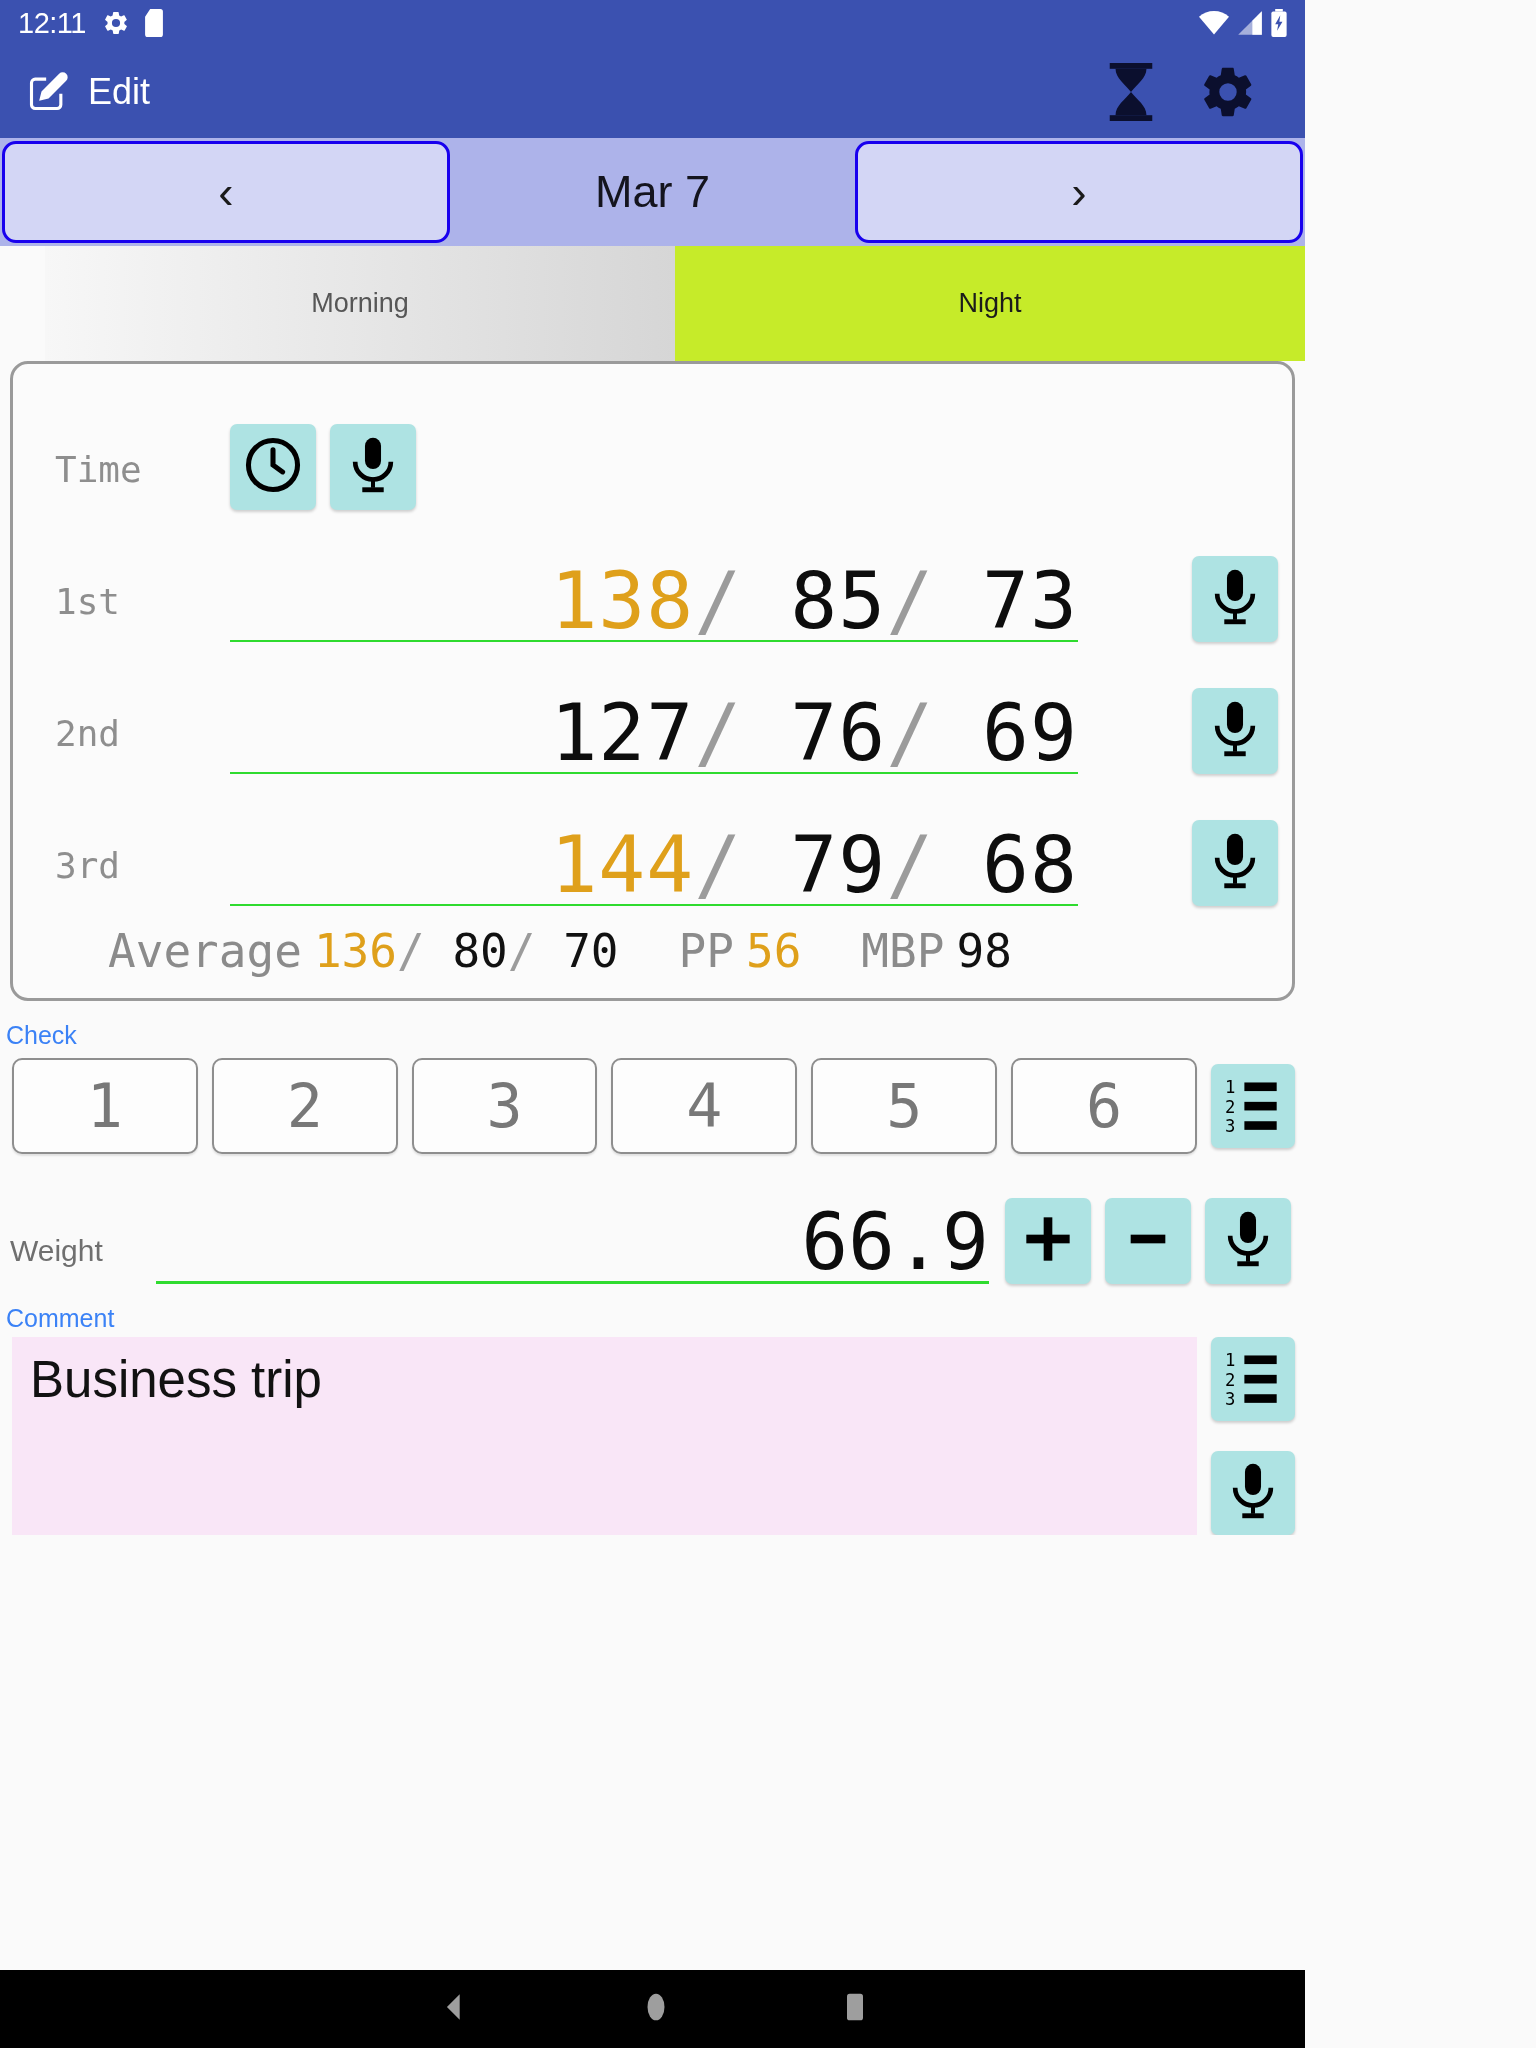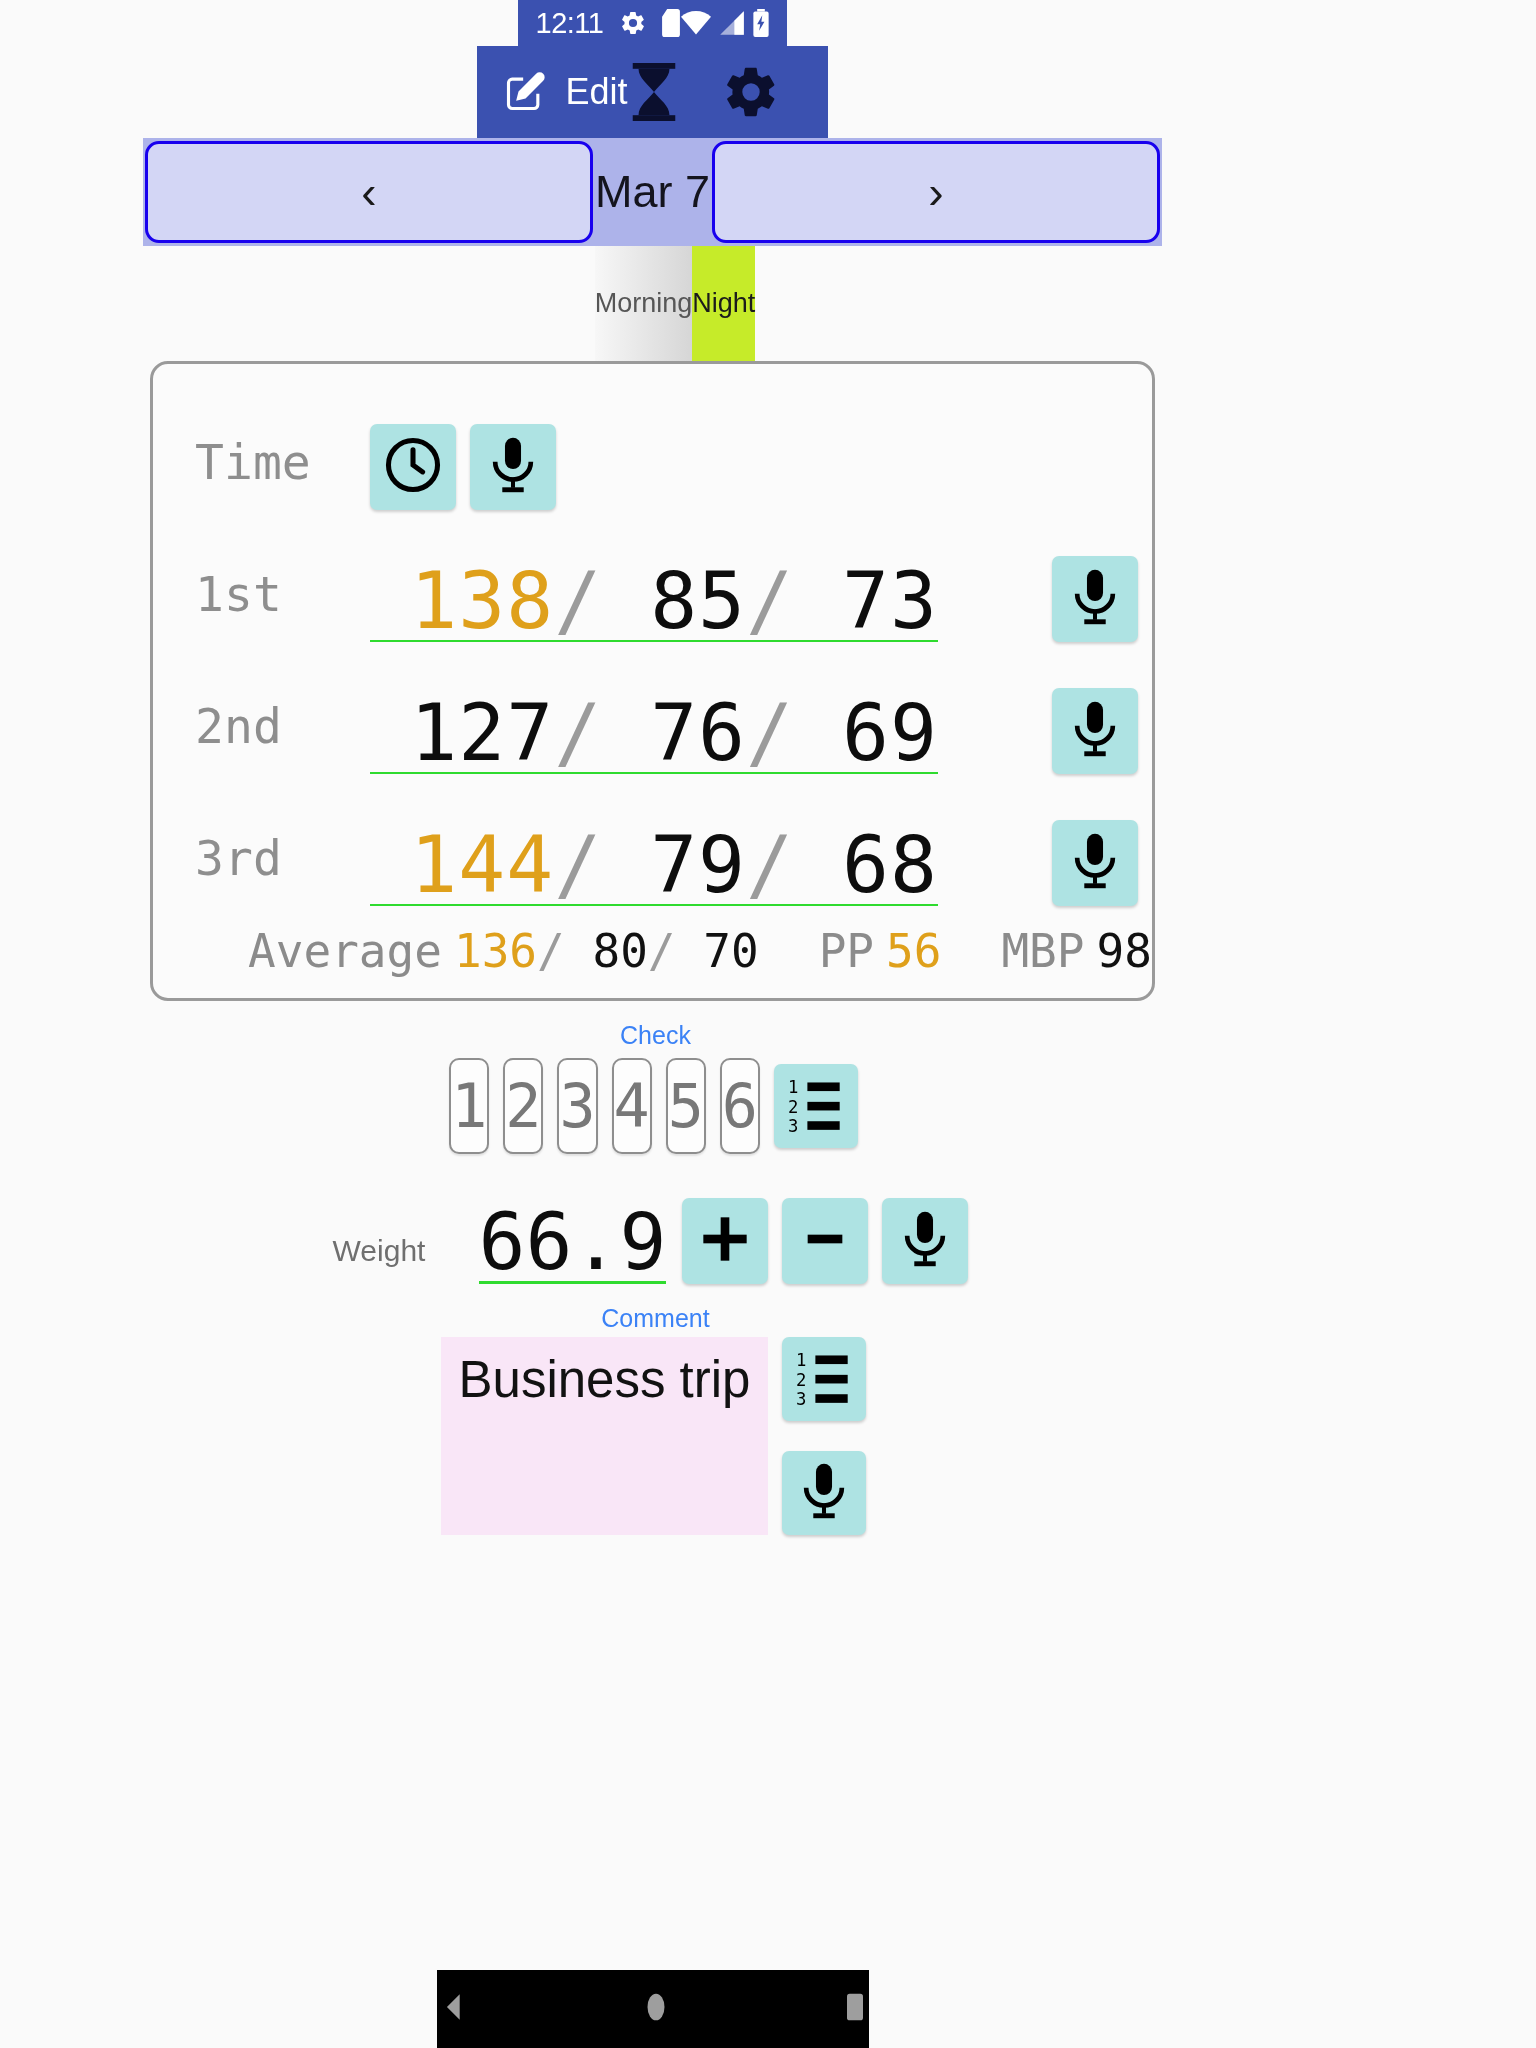--- a/index.html
+++ b/index.html
@@ -2,21 +2,21 @@
 <html><head>
 <meta charset="utf-8">
 <style>
   * { box-sizing: border-box; margin: 0; padding: 0; }
   html, body {
     width: 1536px; height: 2048px;
     font-family: "Liberation Sans", sans-serif;
     background: #fafafa;
     overflow: hidden;
   }
-  #app { width: 1305px; height: 2048px; position: relative; display: flex; flex-direction: column; align-items: center; }
+  #app { width: 1305px; height: 2048px; position: relative; display: flex; flex-direction: column; }
 
   
   .statusbar {
     height: 46px; background: #3b51b0; color: #ffffff;
     display: flex; align-items: center; padding: 0 18px;
     flex: 0 0 auto;
   }
   .statusbar .clock { font-size: 29px; letter-spacing: -0.5px; }
   .statusbar .sb-icons-left { display: flex; align-items: center; gap: 14px; margin-left: 16px; }
   .statusbar .spacer { flex: 1 1 auto; }
@@ -58,21 +58,21 @@
   .tab-night { background: #c6eb29; color: #1b1b1b; margin-right: -45px; }
 
   
   .card {
     margin: 0 10px; border: 3px solid #9a9a9a; border-radius: 18px;
     background: #fbfbfb; flex: 0 0 auto; padding: 14px 0 10px 0;
     position: relative;
   }
   .row { display: flex; align-items: flex-end; height: 132px; padding-left: 12px; }
   .row-label {
-    width: 205px; font-size: 48px; color: #8e8e8e;
+    width: 205px; font-size: 36px; color: #8e8e8e;
     font-family: "DejaVu Sans Mono", monospace;
     padding-bottom: 20px; flex: 0 0 auto; text-align: left; padding-left: 30px;
   }
   .field {
     flex: 1 1 auto; border-bottom: 2px solid #2fdb2f; position: relative;
     display: flex; align-items: flex-end; justify-content: flex-end;
     padding-bottom: 2px; margin-right: 14px; cursor: text;
   }
   .field .val {
     font-size: 78px; line-height: 0.95; color: #0d0d0d;

